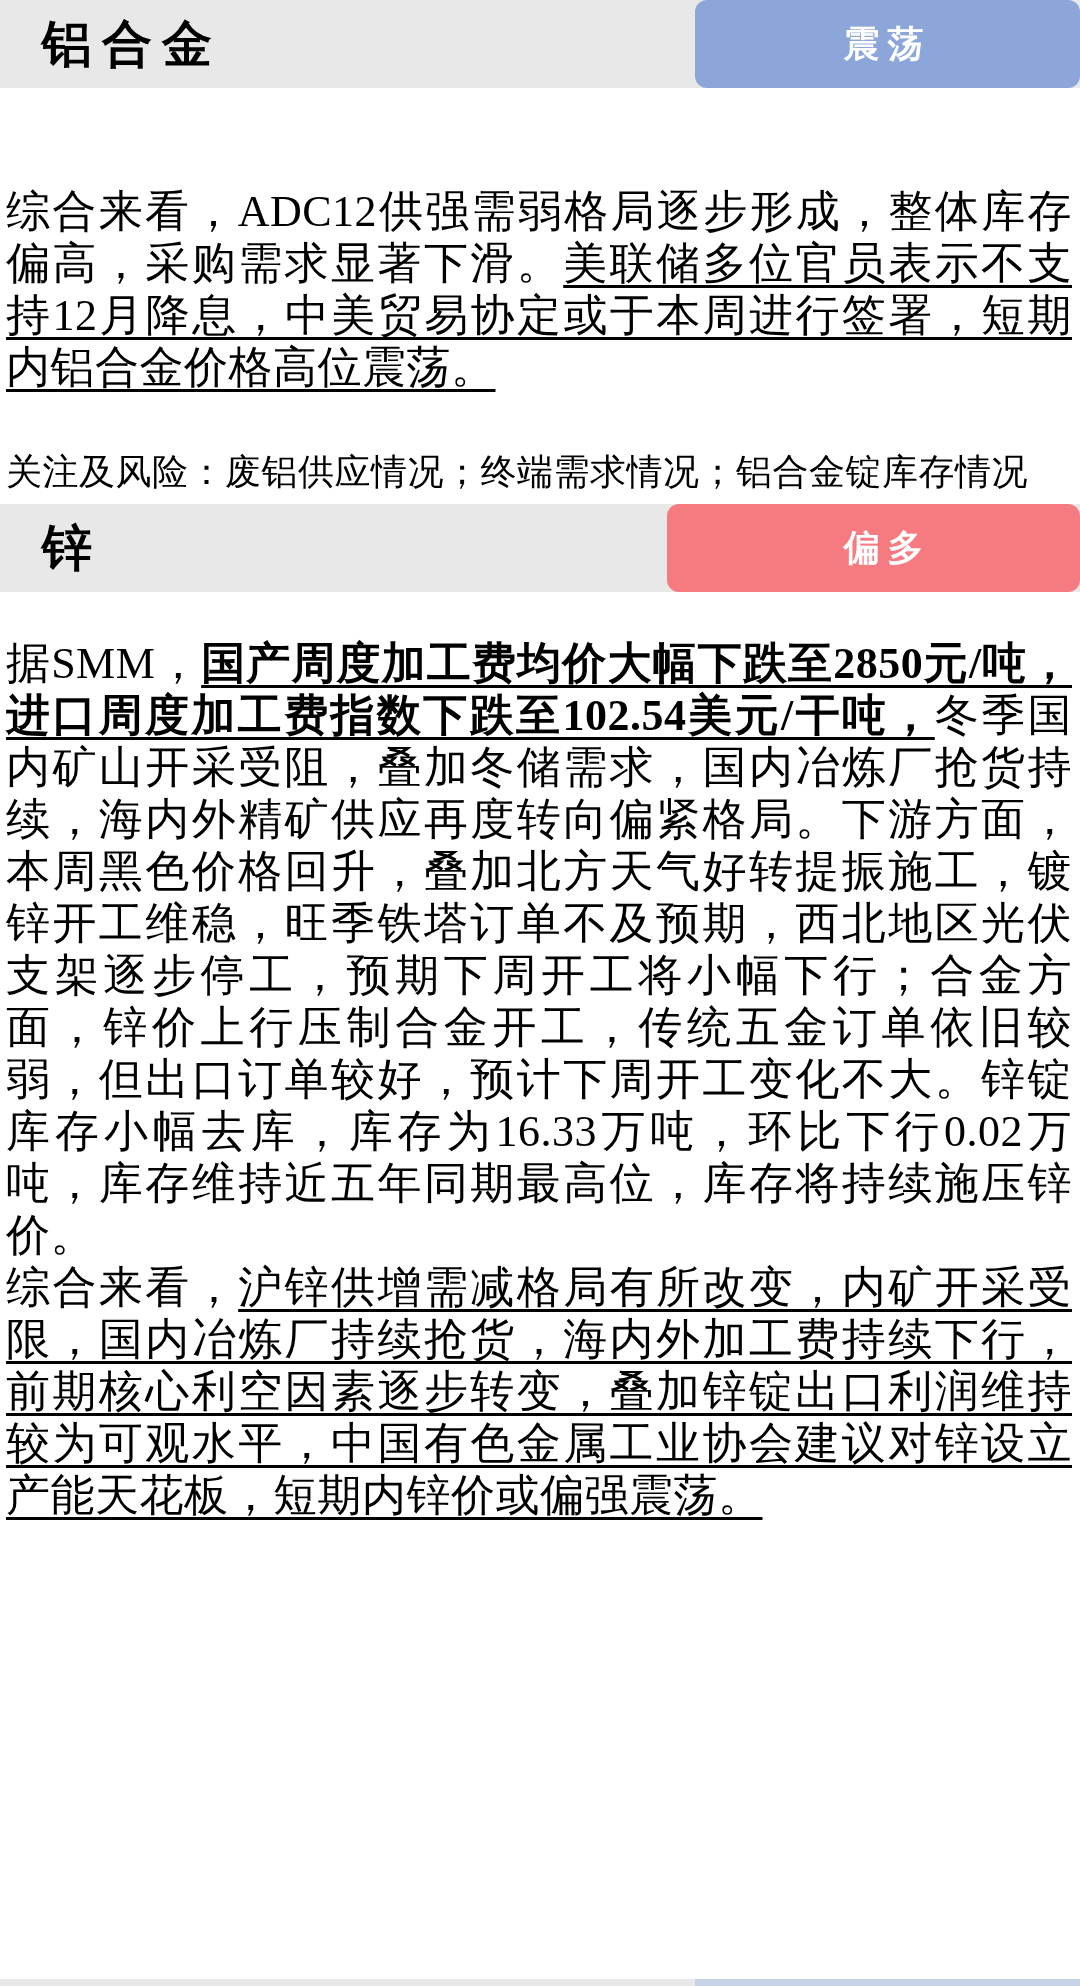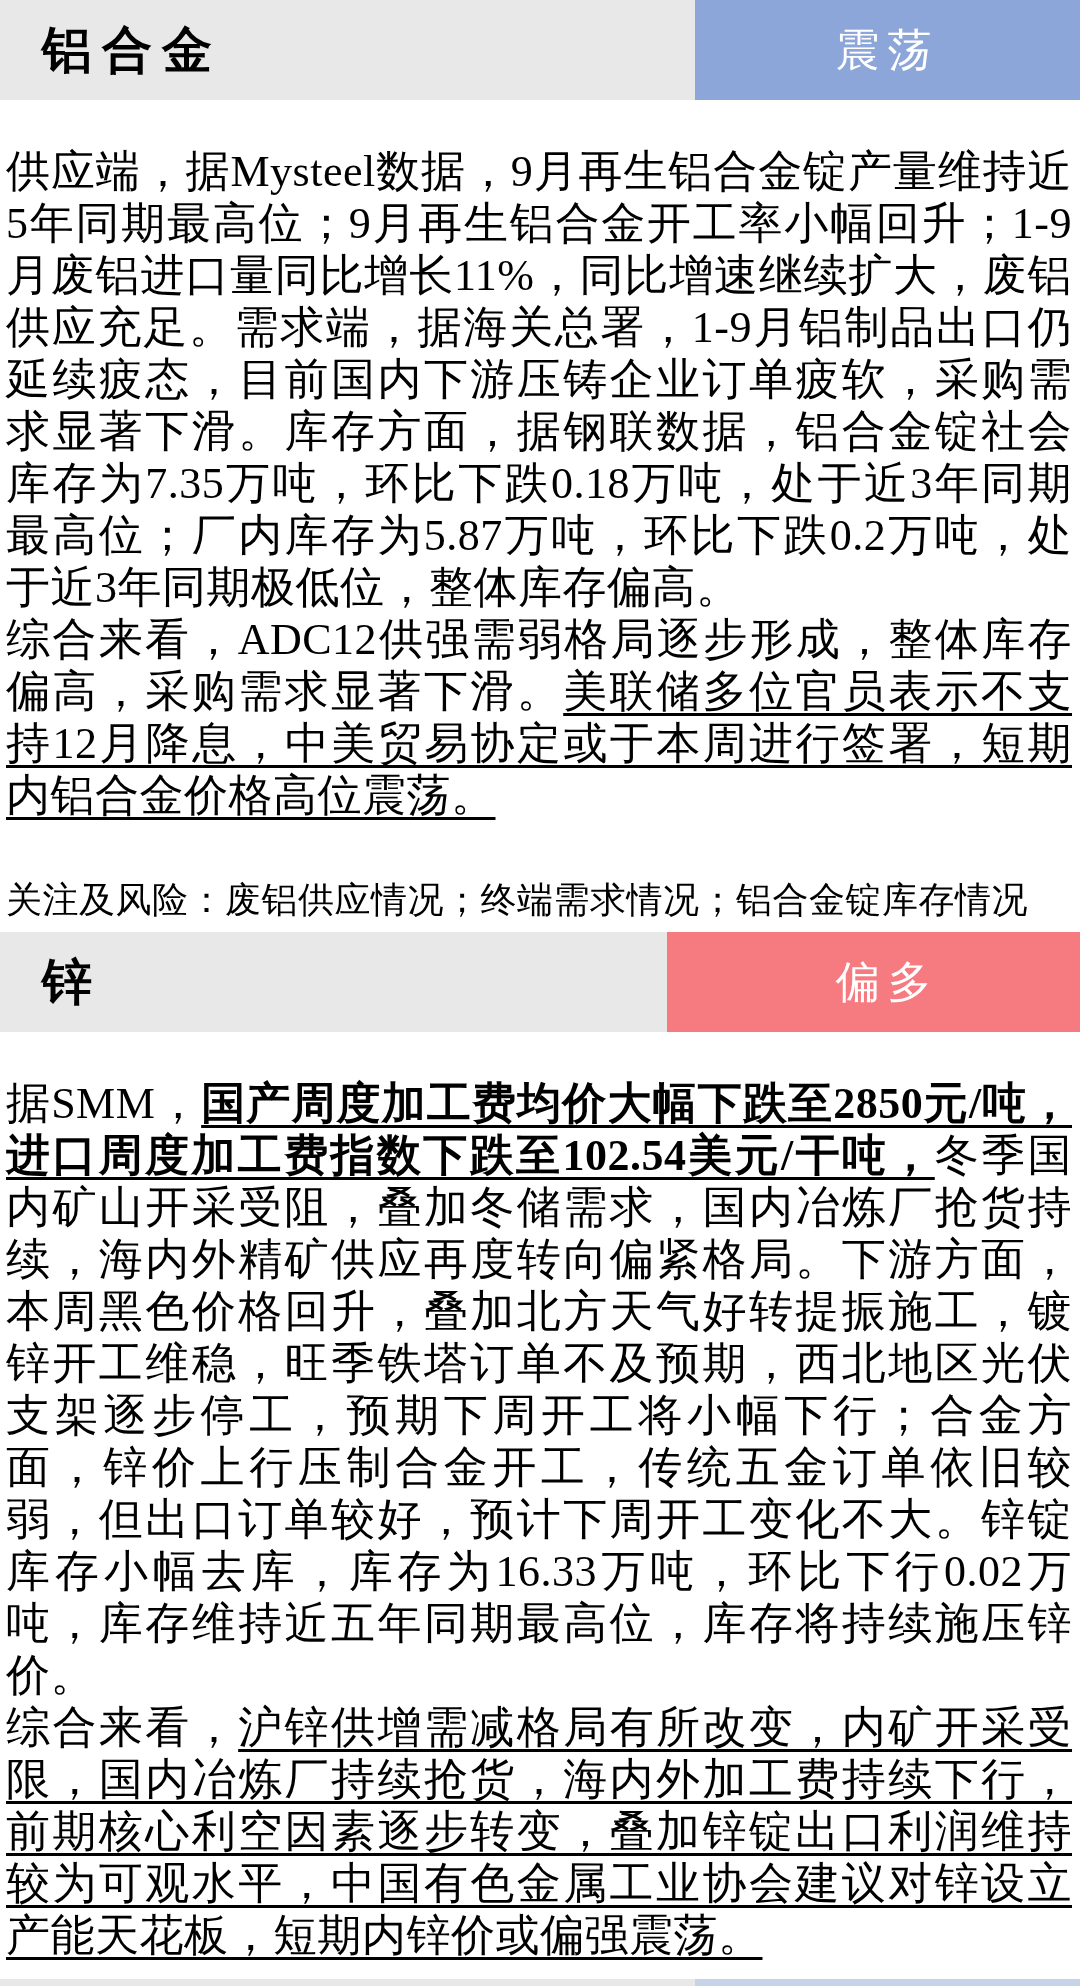--- a/index.html
+++ b/index.html
@@ -10,41 +10,42 @@
     color: #000000;
     overflow: hidden;
     position: relative;
     font-family: "Liberation Serif", "DejaVu Serif", serif;
   }
   .doc { width: 100%; height: 100%; position: relative; }
 
   .sec-header {
     display: flex;
     align-items: stretch;
-    height: 100px;
+    height: 88px;
     background: #e8e8e8;
   }
   .sec-title {
     margin: 0;
     align-self: center;
     padding-left: 42px;
     font-size: 50px;
     font-weight: 700;
     letter-spacing: 10px;
     line-height: 1;
   }
   .rating {
     margin-left: auto;
     width: 385px;
     display: flex;
     align-items: center;
     justify-content: center;
-    font-size: 44px;
+    font-size: 36px;
     letter-spacing: 8px;
-    font-weight: 400;
+    font-weight: 700;
+    border-radius: 12px;
   }
 
   .body-text {
     margin: 46px 8px 0 6px;
     font-size: 44px;
     line-height: 52px;
     letter-spacing: 0.5px;
     text-align: justify;
     text-justify: inter-ideograph;
   }
@@ -76,21 +77,21 @@
 </head>
 <body>
 
 <div class="doc">
 
   <section class="sec-aluminum">
     <header class="sec-header" style="background-color: rgb(232, 232, 232);">
       <h2 class="sec-title">铝合金</h2>
       <div class="rating" style="background-color: rgb(141, 166, 217); color: rgb(255, 255, 255);">震荡</div>
     </header>
-    <p class="body-text"><span>供应端，据Mysteel数据，9月再生铝合金锭产量维持近5年同期最高位；9月再生铝合金开工率小幅回升；1-9月废铝进口量同比增长11%，同比增速继续扩大，废铝供应充足。需求端，据海关总署，1-9月铝制品出口仍延续疲态，目前国内下游压铸企业订单疲软，采购需求显著下滑。库存方面，据钢联数据，铝合金锭社会库存为7.35万吨，环比下跌0.18万吨，处于近3年同期最高位；厂内库存为5.87万吨，环比下跌0.2万吨，处于近3年同期极低位，整体库存偏高。</span><br><span>综合来看，ADC12供强需弱格局逐步形成，整体库存偏高，采购需求显著下滑。</span><span class="u">美联储多位官员表示不支持12月降息，中美贸易协定或于本周进行签署，短期内铝合金价格高位震荡。</span></p>
+    <p class="body-text"><br><span>综合来看，ADC12供强需弱格局逐步形成，整体库存偏高，采购需求显著下滑。</span><span class="u">美联储多位官员表示不支持12月降息，中美贸易协定或于本周进行签署，短期内铝合金价格高位震荡。</span></p>
     <p class="risks">关注及风险：废铝供应情况；终端需求情况；铝合金锭库存情况</p>
   </section>
 
   <section class="sec-zinc">
     <header class="sec-header" style="background-color: rgb(232, 232, 232);">
       <h2 class="sec-title">锌</h2>
       <div class="rating" style="background-color: rgb(245, 123, 128); color: rgb(255, 255, 255); padding-left: 28px;">偏多</div>
     </header>
     <p class="body-text"><span>据SMM，</span><span class="b u">国产周度加工费均价大幅下跌至2850元/吨，进口周度加工费指数下跌至102.54美元/干吨，</span><span>冬季国内矿山开采受阻，叠加冬储需求，国内冶炼厂抢货持续，海内外精矿供应再度转向偏紧格局。下游方面，本周黑色价格回升，叠加北方天气好转提振施工，镀锌开工维稳，旺季铁塔订单不及预期，西北地区光伏支架逐步停工，预期下周开工将小幅下行；合金方面，锌价上行压制合金开工，传统五金订单依旧较弱，但出口订单较好，预计下周开工变化不大。锌锭库存小幅去库，库存为16.33万吨，环比下行0.02万吨，库存维持近五年同期最高位，库存将持续施压锌价。</span><br><span>综合来看，</span><span class="u">沪锌供增需减格局有所改变，内矿开采受限，国内冶炼厂持续抢货，海内外加工费持续下行，前期核心利空因素逐步转变，叠加锌锭出口利润维持较为可观水平，中国有色金属工业协会建议对锌设立产能天花板，短期内锌价或偏强震荡。</span></p>
 

